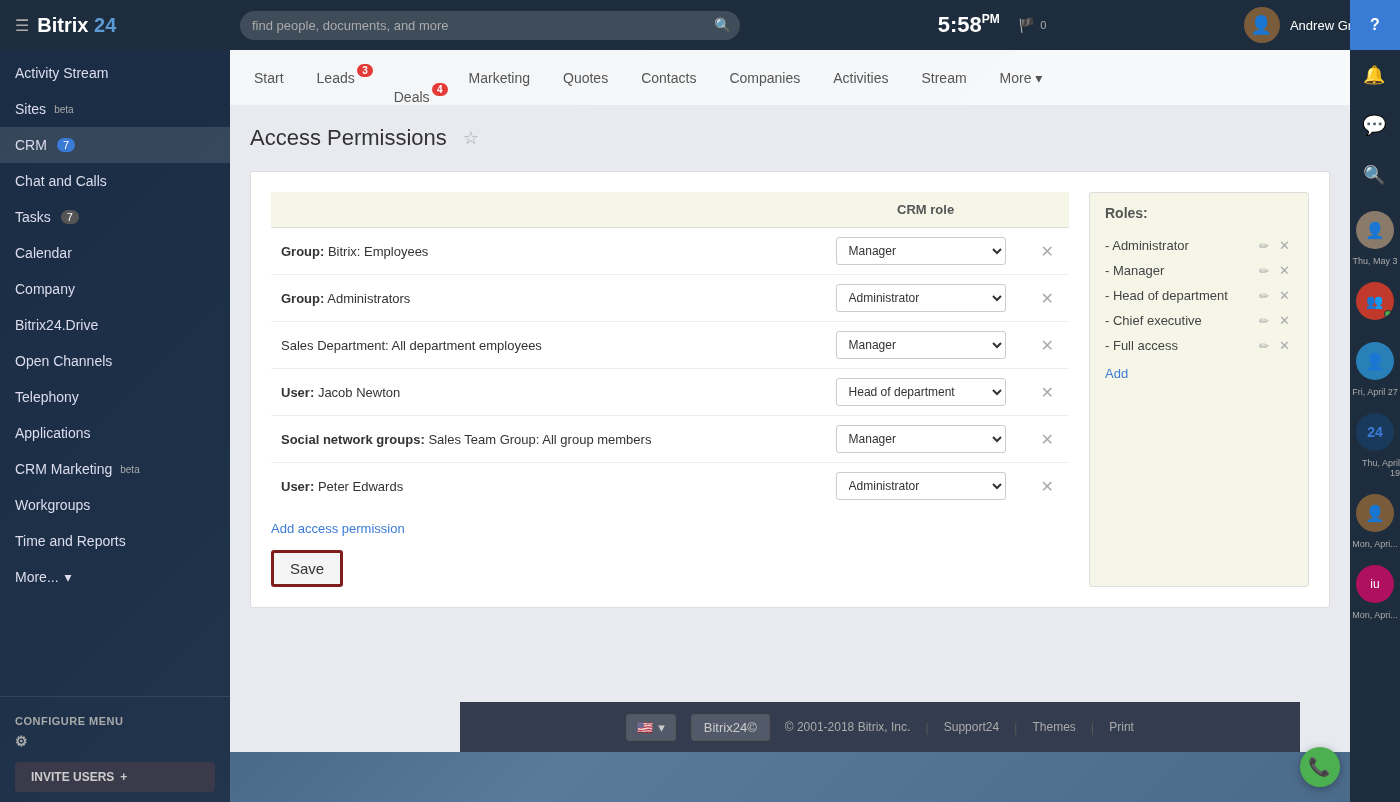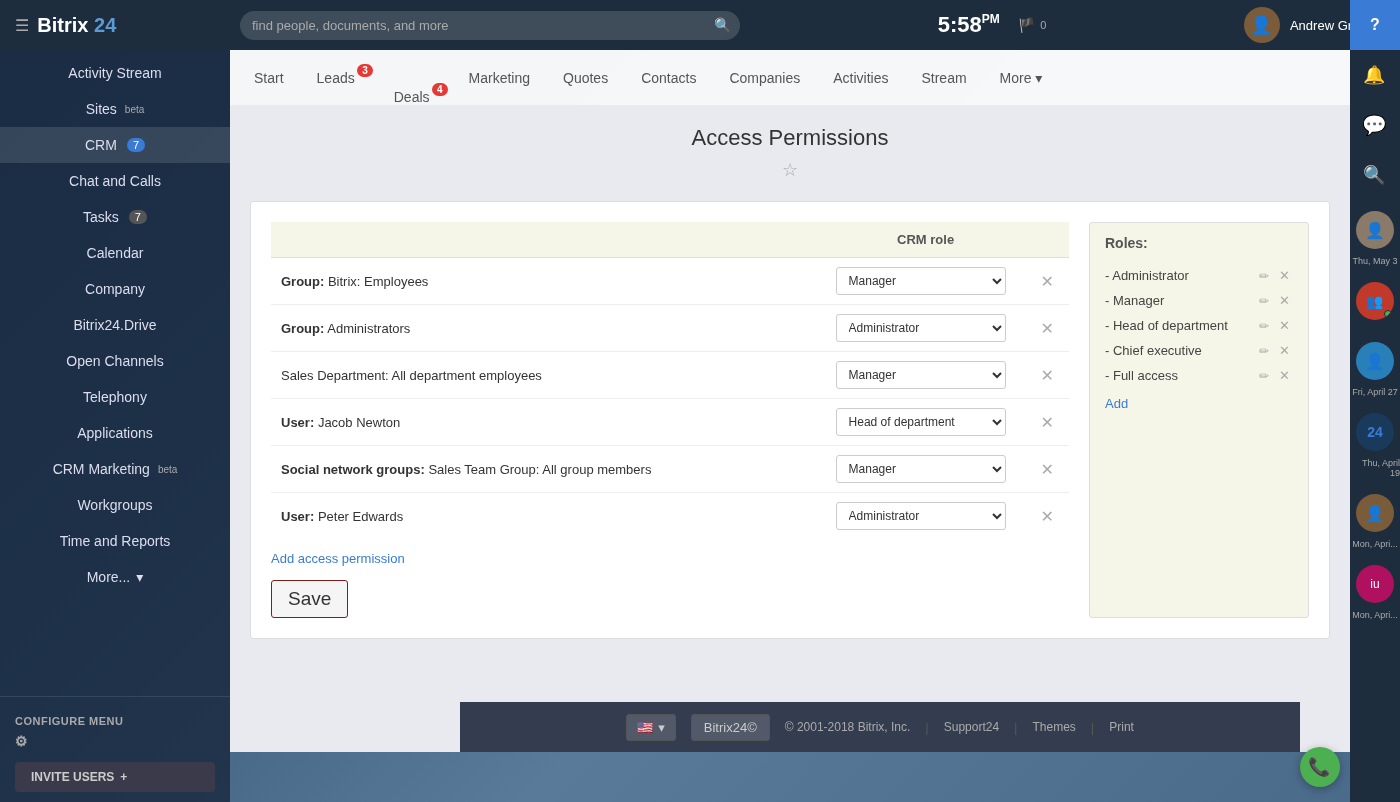--- a/index.html
+++ b/index.html
@@ -152,21 +152,20 @@
       overflow-y: auto;
     }
     .sidebar-item {
       padding: 10px 15px;
       color: #dde;
       cursor: pointer;
       display: flex;
       align-items: center;
       gap: 6px;
       font-size: 14px;
-      justify-content: center;
     }
     .sidebar-item.active {
       background: rgba(255,255,255,0.12);
     }
     .badge {
       background: #555;
       color: white;
       border-radius: 10px;
       padding: 1px 6px;
       font-size: 11px;
@@ -272,22 +271,21 @@
       flex: 1;
       padding: 20px;
       overflow-y: auto;
     }
     .page-title {
       font-size: 22px;
       color: #333;
       margin-bottom: 20px;
       display: flex;
       align-items: center;
-      gap: 8px;
-      flex-direction: column;
+      gap: 16px;
     }
     .star-icon {
       color: #aaa;
       cursor: pointer;
       font-size: 18px;
     }
 
     
     .permissions-container {
       background: white;
@@ -349,24 +347,24 @@
     .add-permission-link {
       color: #3a7bd5;
       text-decoration: none;
       font-size: 13px;
       display: inline-block;
       margin-top: 12px;
       cursor: pointer;
     }
     .save-btn {
       background: #f5f5f5;
-      border: 1px solid #7f1d1d;
+      border: 3px solid #7f1d1d;
       border-radius: 3px;
       padding: 7px 16px;
-      font-size: 19px;
+      font-size: 15px;
       cursor: pointer;
       margin-top: 14px;
       color: #333;
     }
 
     
     .roles-panel {
       width: 220px;
       min-width: 220px;
       background: #f5f5e8;

